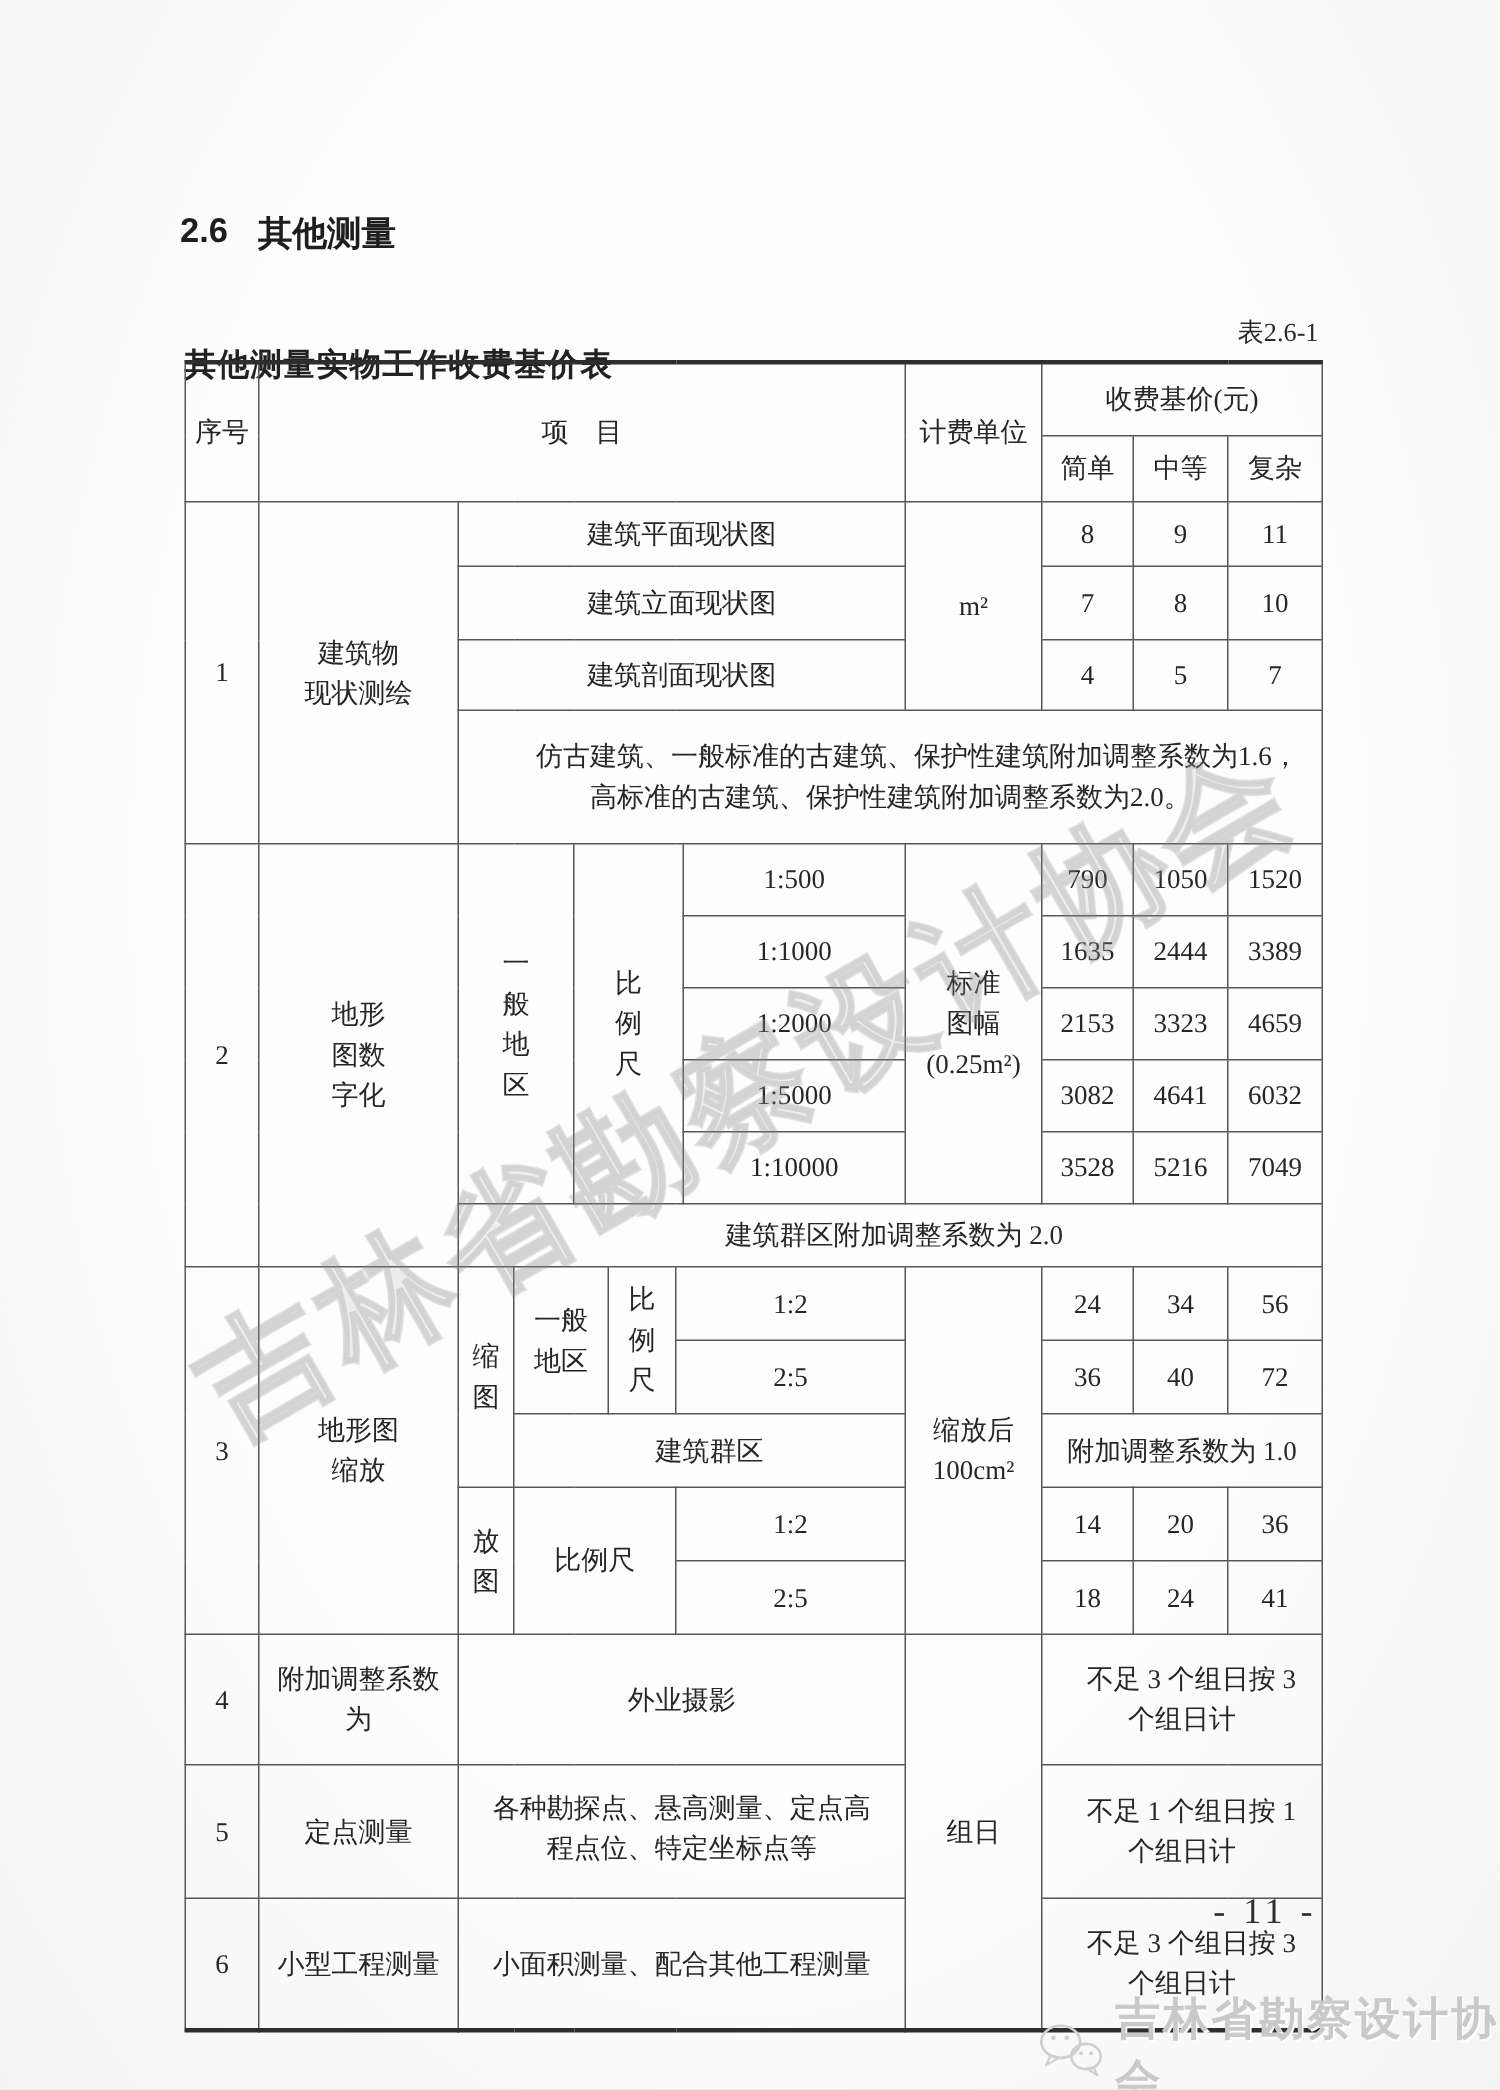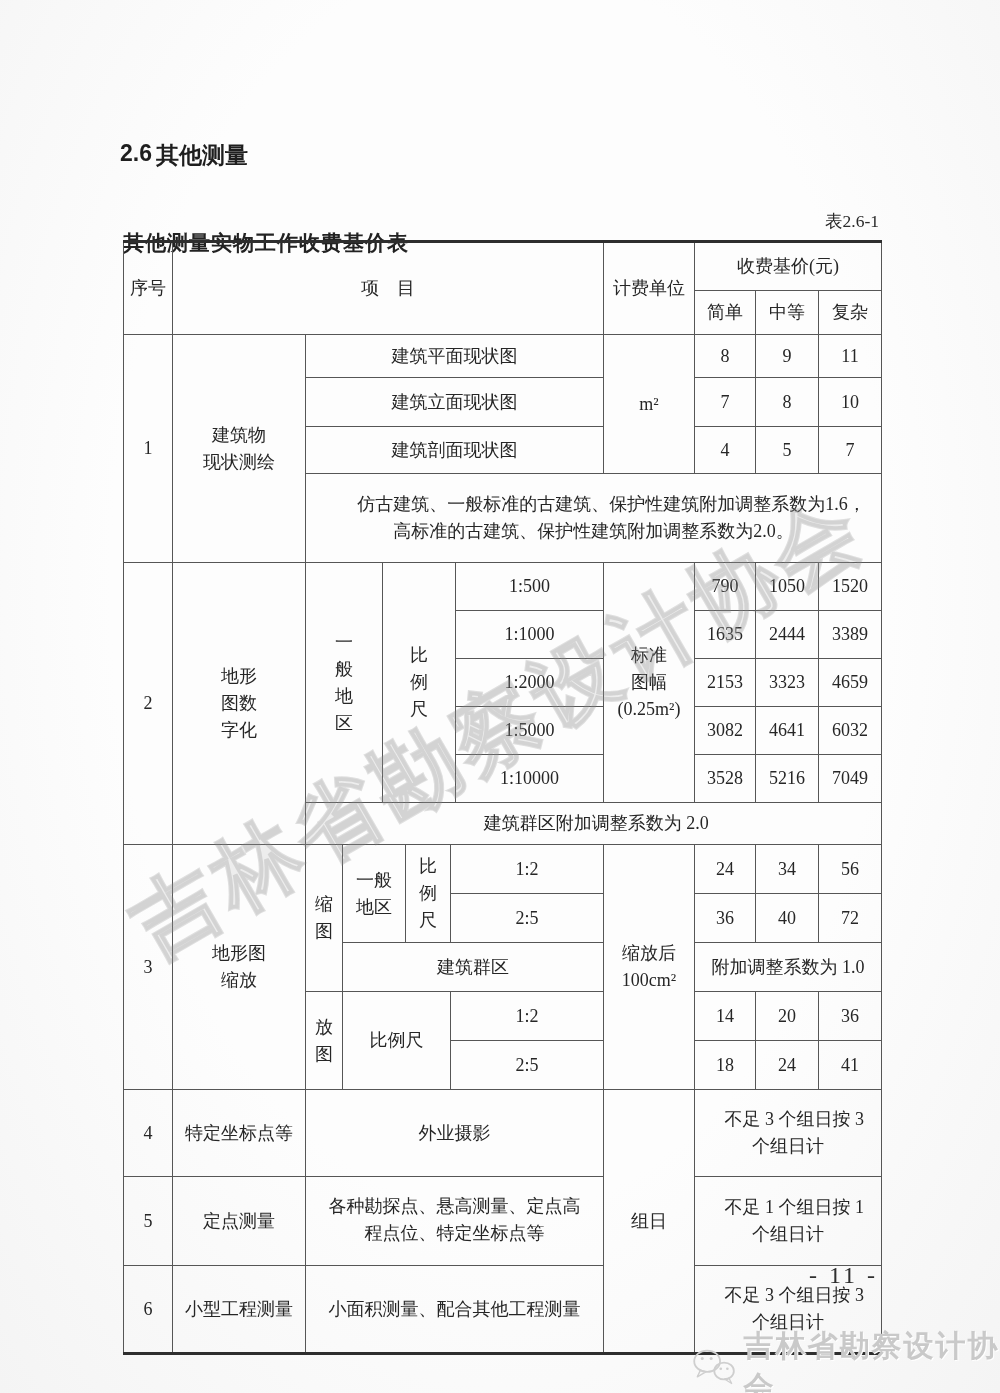--- a/index.html
+++ b/index.html
@@ -5,21 +5,21 @@
   html,body { margin:0; padding:0; background:#e9e9e9; }
   .page {
     position:relative; width:1000px; height:1393px; margin:0 auto;
     background: radial-gradient(ellipse at 50% 42%, #fdfdfd 55%, #f4f4f4 100%);
     font-family:"Liberation Serif","DejaVu Serif",serif;
     color:#262626; overflow:hidden;
   }
   .section-heading {
     position:absolute; left:120px; top:140px;
     font-family:"Liberation Sans","DejaVu Sans",sans-serif;
-    font-size:23px; font-weight:bold; color:#1e1e1e; display:flex; gap:4px;
+    font-size:23px; font-weight:bold; color:#1e1e1e; display:flex; gap:20px;
   }
   .caption-row { position:absolute; left:123px; top:206px; width:758px; height:32px; }
   .table-title {
     display:block; text-align:left;
     font-family:"Liberation Sans","DejaVu Sans",sans-serif;
     font-size:21px; font-weight:bold; color:#222; letter-spacing:1px;margin-top:23px;
   }
   .table-ref { position:absolute; right:2px; top:3px; font-size:17.5px; color:#2a2a2a;margin-left:12px; }
 
   table.fee {
@@ -229,21 +229,21 @@
       </tr>
       <tr class="h44">
         <td colspan="2">2:5</td>
         <td>18</td>
         <td>24</td>
         <td>41</td>
       </tr>
 
       <tr class="h82">
         <td>4</td>
-        <td>特定坐标点等</td>
+        <td>附加调整系数为</td>
         <td colspan="6">外业摄影</td>
         <td rowspan="3">组日</td>
         <td colspan="3" class="fee-note">不足 3 个组日按 3
 个组日计</td>
       </tr>
       <tr class="h84">
         <td>5</td>
         <td>定点测量</td>
         <td colspan="6" class="ml">各种勘探点、悬高测量、定点高
 程点位、特定坐标点等</td>

